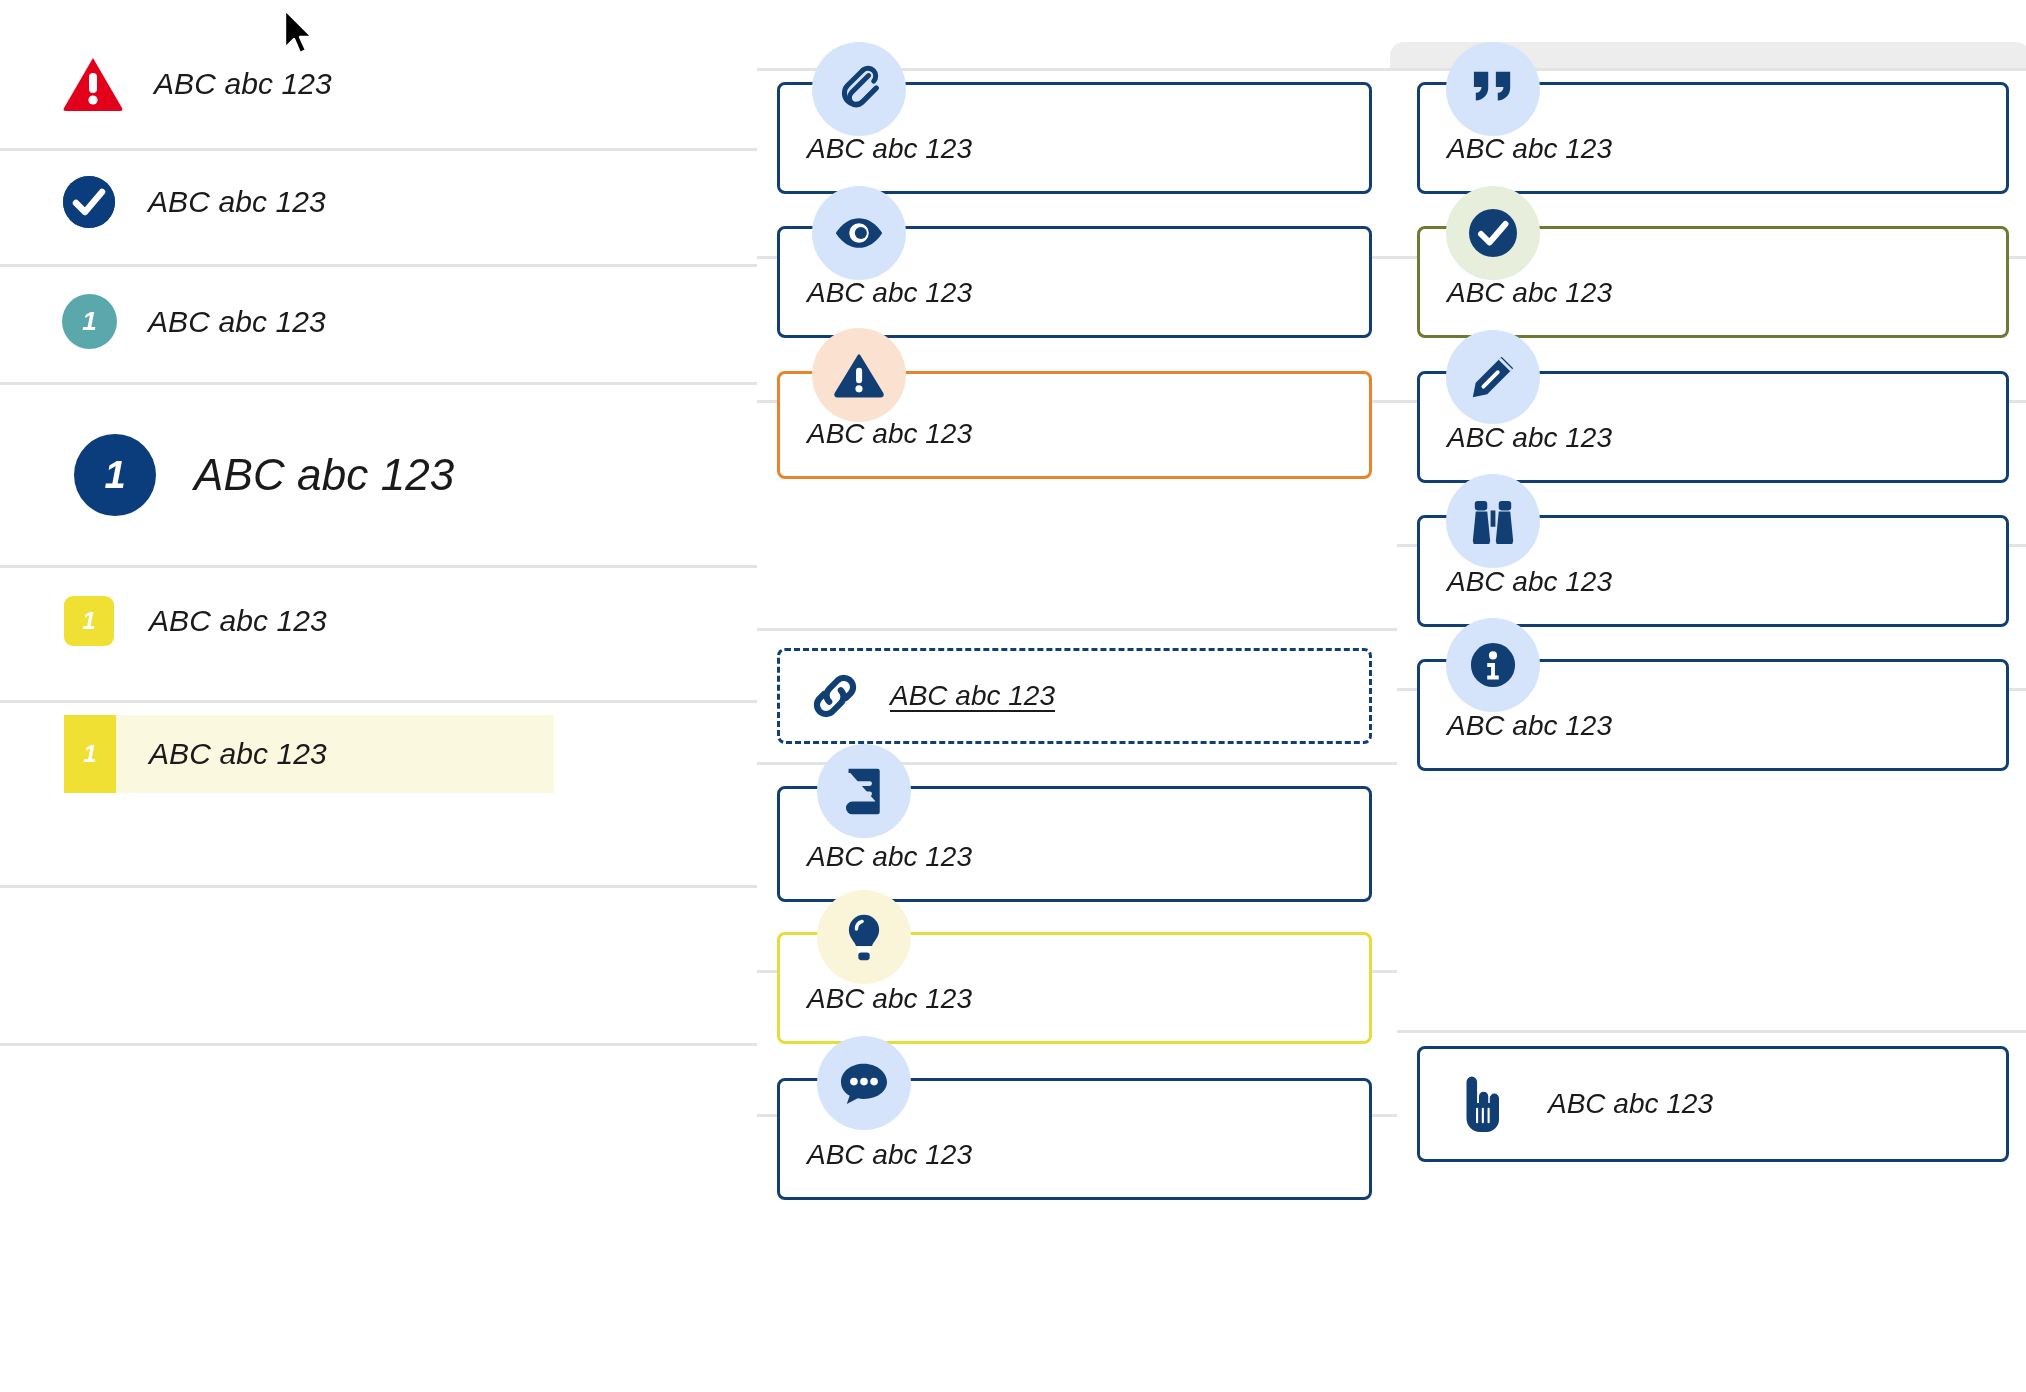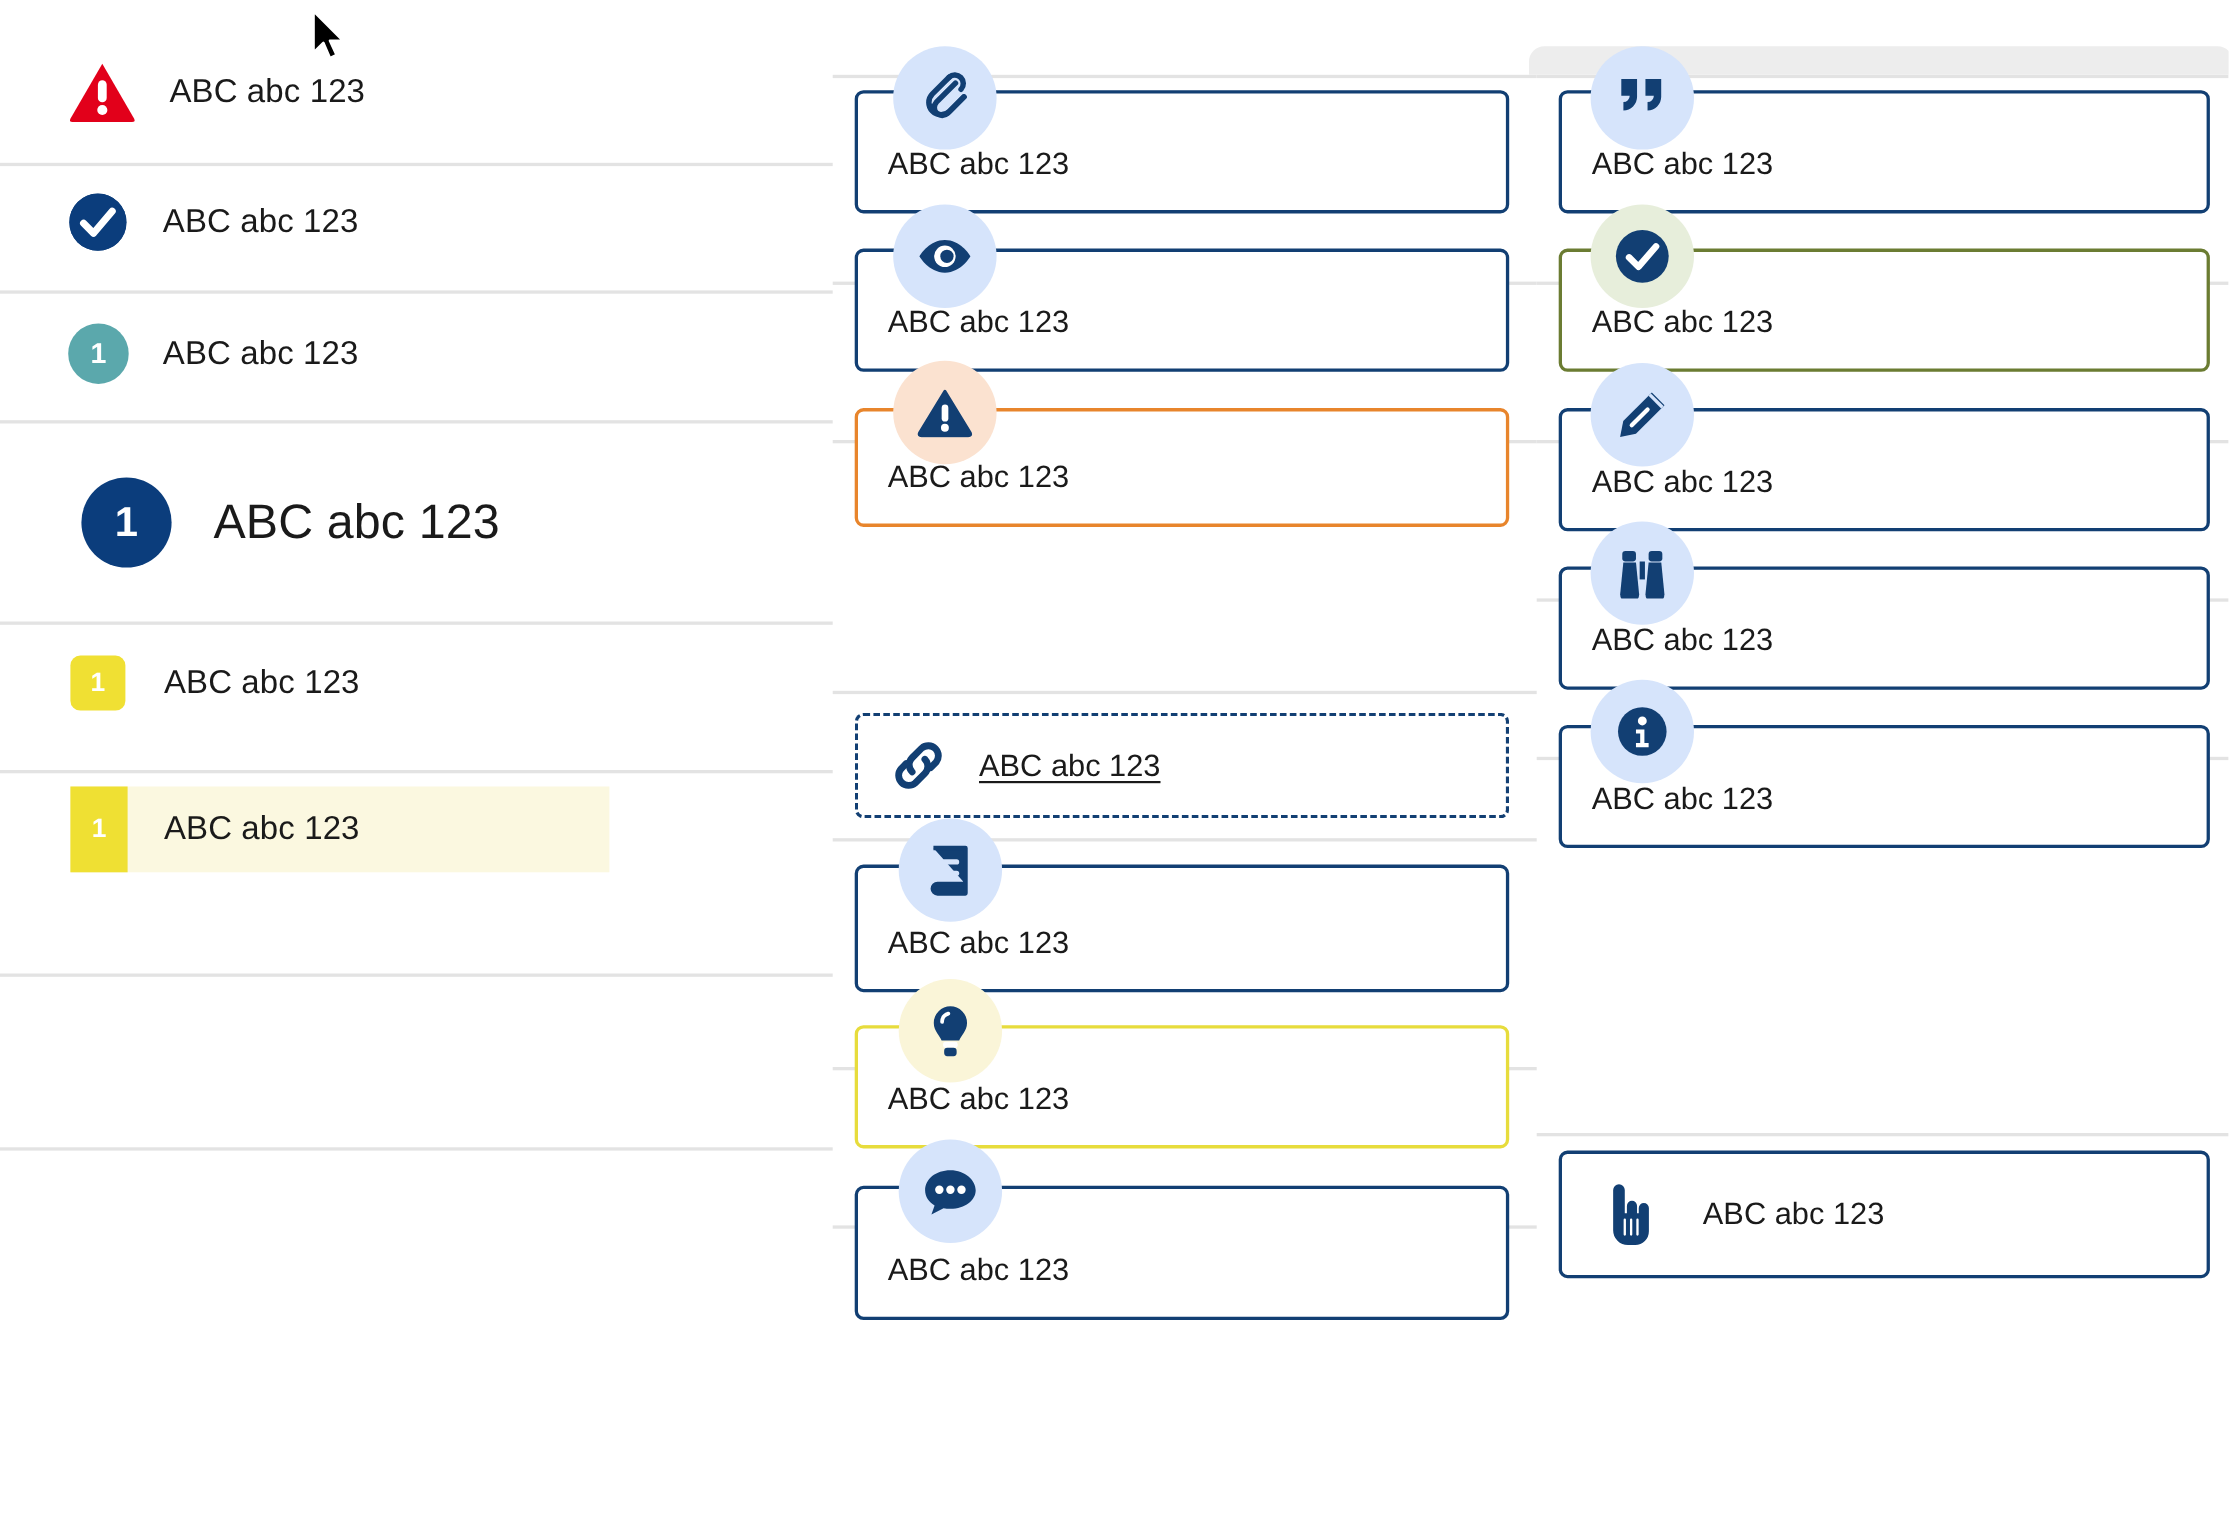--- a/index.html
+++ b/index.html
@@ -10,20 +10,21 @@
     height: 1392px;
     overflow: hidden;
     font-family: "Liberation Sans", sans-serif;
   }
 
   .stage {
     position: relative;
     width: 2026px;
     height: 1392px;
     background: #ffffff;
+    font-style: italic;
   }
 
   
   .rule {
     position: absolute;
     height: 3px;
     background: #e3e3e3;
   }
 
   

